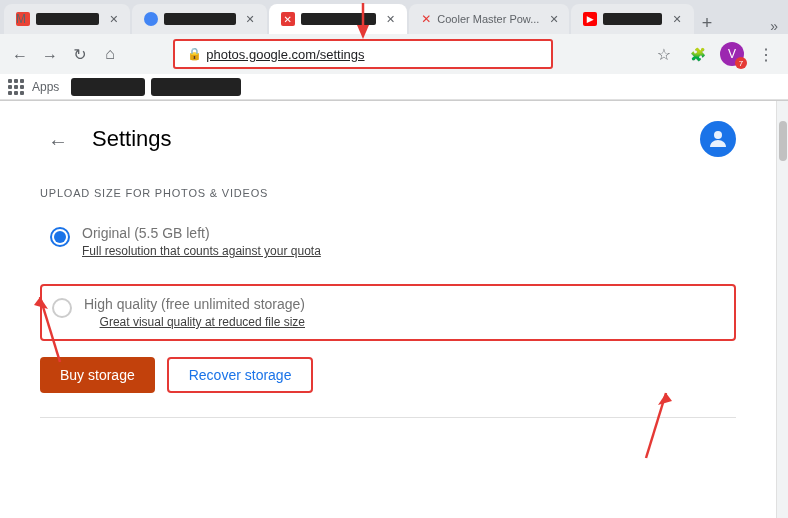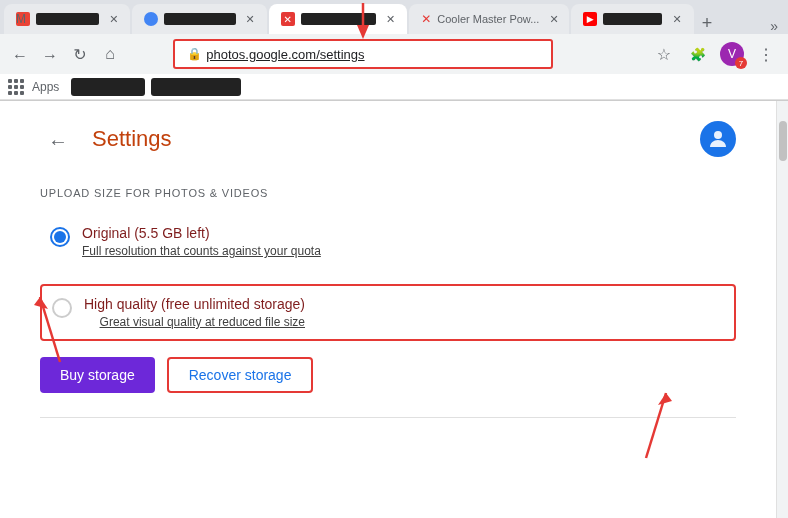--- a/index.html
+++ b/index.html
@@ -143,21 +143,21 @@
     }
     .back-btn {
       background: none; border: none; cursor: pointer;
       font-size: 20px; color: #5f6368;
       margin-right: 16px;
       width: 36px; height: 36px;
       display: flex; align-items: center; justify-content: center;
       border-radius: 50%;
     }
     .settings-title {
-      font-size: 22px; color: #c2410c; font-weight: 400;
+      font-size: 22px; color: #000000; font-weight: 400;
     }
     .avatar {
       width: 36px; height: 36px;
       border-radius: 50%;
       background: #1a73e8;
       margin-left: auto;
       display: flex; align-items: center; justify-content: center;
       color: white; font-size: 16px;
     }
 
@@ -198,35 +198,35 @@
     .radio-circle.selected {
       border-color: #1a73e8;
     }
     .radio-circle.selected::after {
       content: '';
       width: 12px; height: 12px;
       border-radius: 50%;
       background: #1a73e8;
     }
     .radio-option-text h3 {
-      font-size: 14px; color: #7f1d1d; font-weight: 400; margin-bottom: 3px;
+      font-size: 14px; color: #737373; font-weight: 400; margin-bottom: 3px;
     }
     .radio-option-text p {
       font-size: 12px; color: #404040; text-decoration: underline;
     }
 
     
     .buttons-row {
       display: flex;
       gap: 12px;
       margin: 16px 0 24px 0;
       position: relative;
     }
     .btn-buy {
-      background: #6d28d9;
+      background: #c2410c;
       color: white;
       border: none;
       padding: 8px 20px;
       border-radius: 4px;
       font-size: 14px;
       cursor: pointer;
       font-weight: 500;
     }
     .btn-recover {
       background: white;

